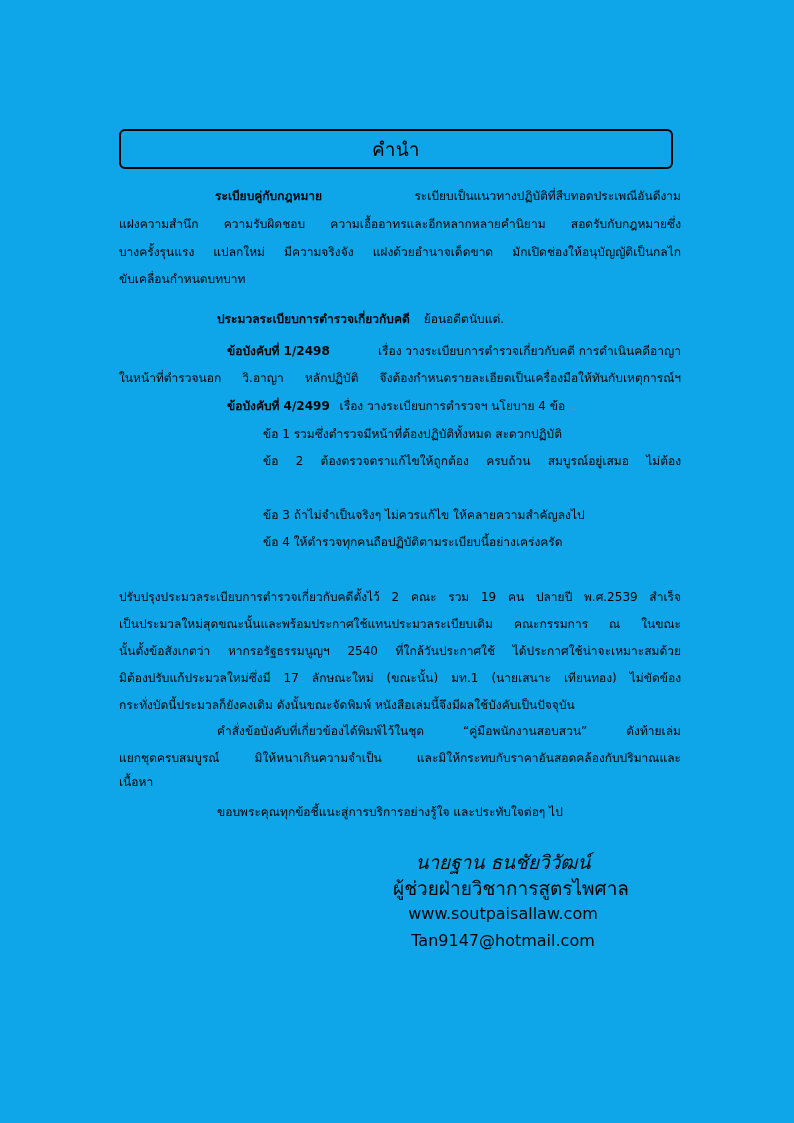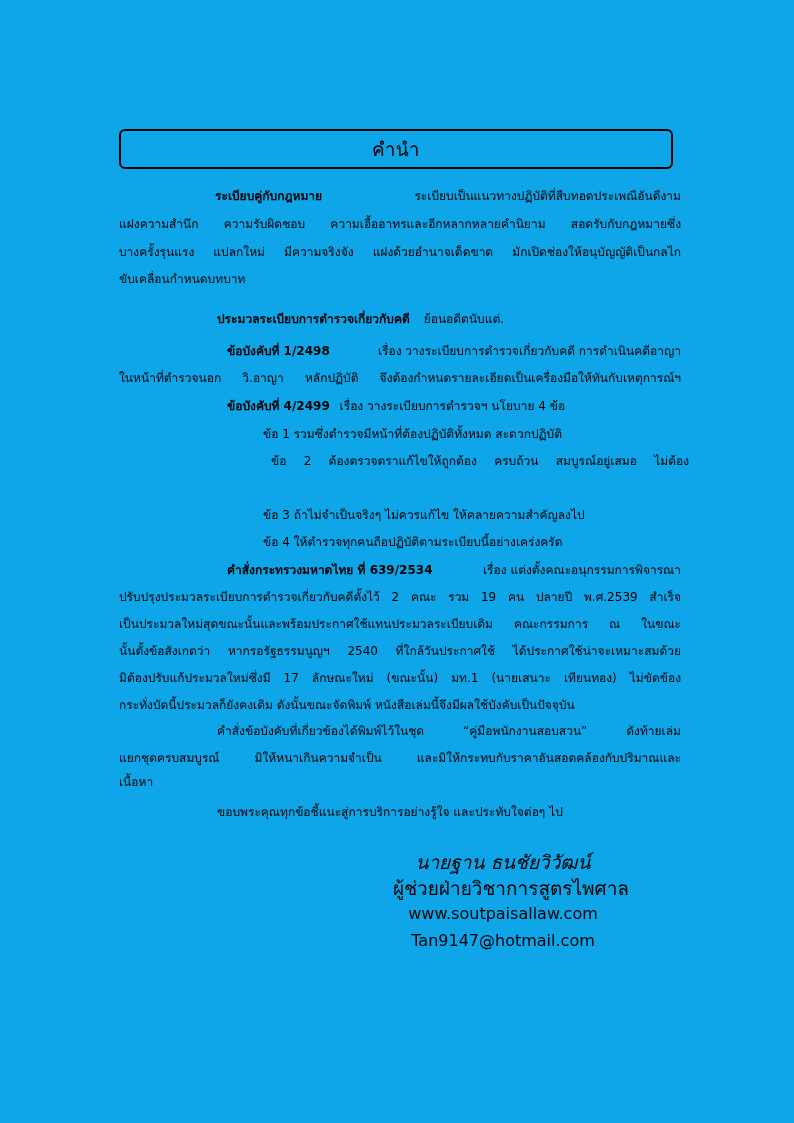--- a/index.html
+++ b/index.html
@@ -90,28 +90,24 @@
     <span>เรื่อง  วางระเบียบการตำรวจเกี่ยวกับคดี   การดำเนินคดีอาญา</span>
   </div>
   <div class="line justify" style="top:369px;">ในหน้าที่ตำรวจนอก  วิ.อาญา  หลักปฏิบัติ  จึงต้องกำหนดรายละเอียดเป็นเครื่องมือให้ทันกับเหตุการณ์ฯ</div>
 
   <div class="line" style="left:227px; top:397px;">
     <span class="b">ข้อบังคับที่ 4/2499</span>
     <span style="margin-left:6px;">เรื่อง  วางระเบียบการตำรวจฯ  นโยบาย  4  ข้อ</span>
   </div>
 
   <div class="line" style="left:263px; top:425px;">ข้อ 1  รวมซึ่งตำรวจมีหน้าที่ต้องปฏิบัติทั้งหมด  สะดวกปฏิบัติ</div>
-  <div class="line" style="left:263px; top:452px; width:418px; text-align:justify; text-align-last:justify; white-space:normal;margin-left:8px;">ข้อ 2  ต้องตรวจตราแก้ไขให้ถูกต้อง  ครบถ้วน  สมบูรณ์อยู่เสมอ  ไม่ต้อง</div>
+  <div class="line" style="left:263px; top:452px; width:418px; text-align:justify; text-align-last:justify; white-space:normal;">ข้อ 2  ต้องตรวจตราแก้ไขให้ถูกต้อง  ครบถ้วน  สมบูรณ์อยู่เสมอ  ไม่ต้อง</div>
   <div class="line" style="left:263px; top:506px;">ข้อ 3  ถ้าไม่จำเป็นจริงๆ  ไม่ควรแก้ไข  ให้คลายความสำคัญลงไป</div>
   <div class="line" style="left:263px; top:533px;">ข้อ 4  ให้ตำรวจทุกคนถือปฏิบัติตามระเบียบนี้อย่างเคร่งครัด</div>
 
-  <div class="line" style="left:227px; top:561px; width:454px; display:flex; justify-content:space-between;">
-    <span class="b">คำสั่งกระทรวงมหาดไทย  ที่ 639/2534</span>
-    <span>เรื่อง  แต่งตั้งคณะอนุกรรมการพิจารณา</span>
-  </div>
   <div class="line justify" style="top:588px;">ปรับปรุงประมวลระเบียบการตำรวจเกี่ยวกับคดีตั้งไว้ 2 คณะ  รวม  19 คน   ปลายปี พ.ศ.2539   สำเร็จ</div>
   <div class="line justify" style="top:615px;">เป็นประมวลใหม่สุดขณะนั้นและพร้อมประกาศใช้แทนประมวลระเบียบเดิม   คณะกรรมการ ณ ในขณะ</div>
   <div class="line justify" style="top:642px;">นั้นตั้งข้อสังเกตว่า  หากรอรัฐธรรมนูญฯ 2540   ที่ใกล้วันประกาศใช้ ได้ประกาศใช้น่าจะเหมาะสมด้วย</div>
   <div class="line justify" style="top:669px;">มิต้องปรับแก้ประมวลใหม่ซึ่งมี  17  ลักษณะใหม่ (ขณะนั้น) มท.1 (นายเสนาะ  เทียนทอง) ไม่ขัดข้อง</div>
   <div class="line" style="left:217px; top:722px; width:464px; text-align:justify; text-align-last:justify; white-space:normal;">คำสั่งข้อบังคับที่เกี่ยวข้องได้พิมพ์ไว้ในชุด   “คู่มือพนักงานสอบสวน”   ดังท้ายเล่ม</div>
 
   <div class="line" style="left:119px; top:696px;">กระทั่งบัดนี้ประมวลก็ยังคงเดิม   ดังนั้นขณะจัดพิมพ์   หนังสือเล่มนี้จึงมีผลใช้บังคับเป็นปัจจุบัน</div>
   <div class="line justify" style="top:749px;">แยกชุดครบสมบูรณ์  มิให้หนาเกินความจำเป็น   และมิให้กระทบกับราคาอันสอดคล้องกับปริมาณและ</div>
   <div class="line" style="left:119px; top:773px;">เนื้อหา</div>
 

